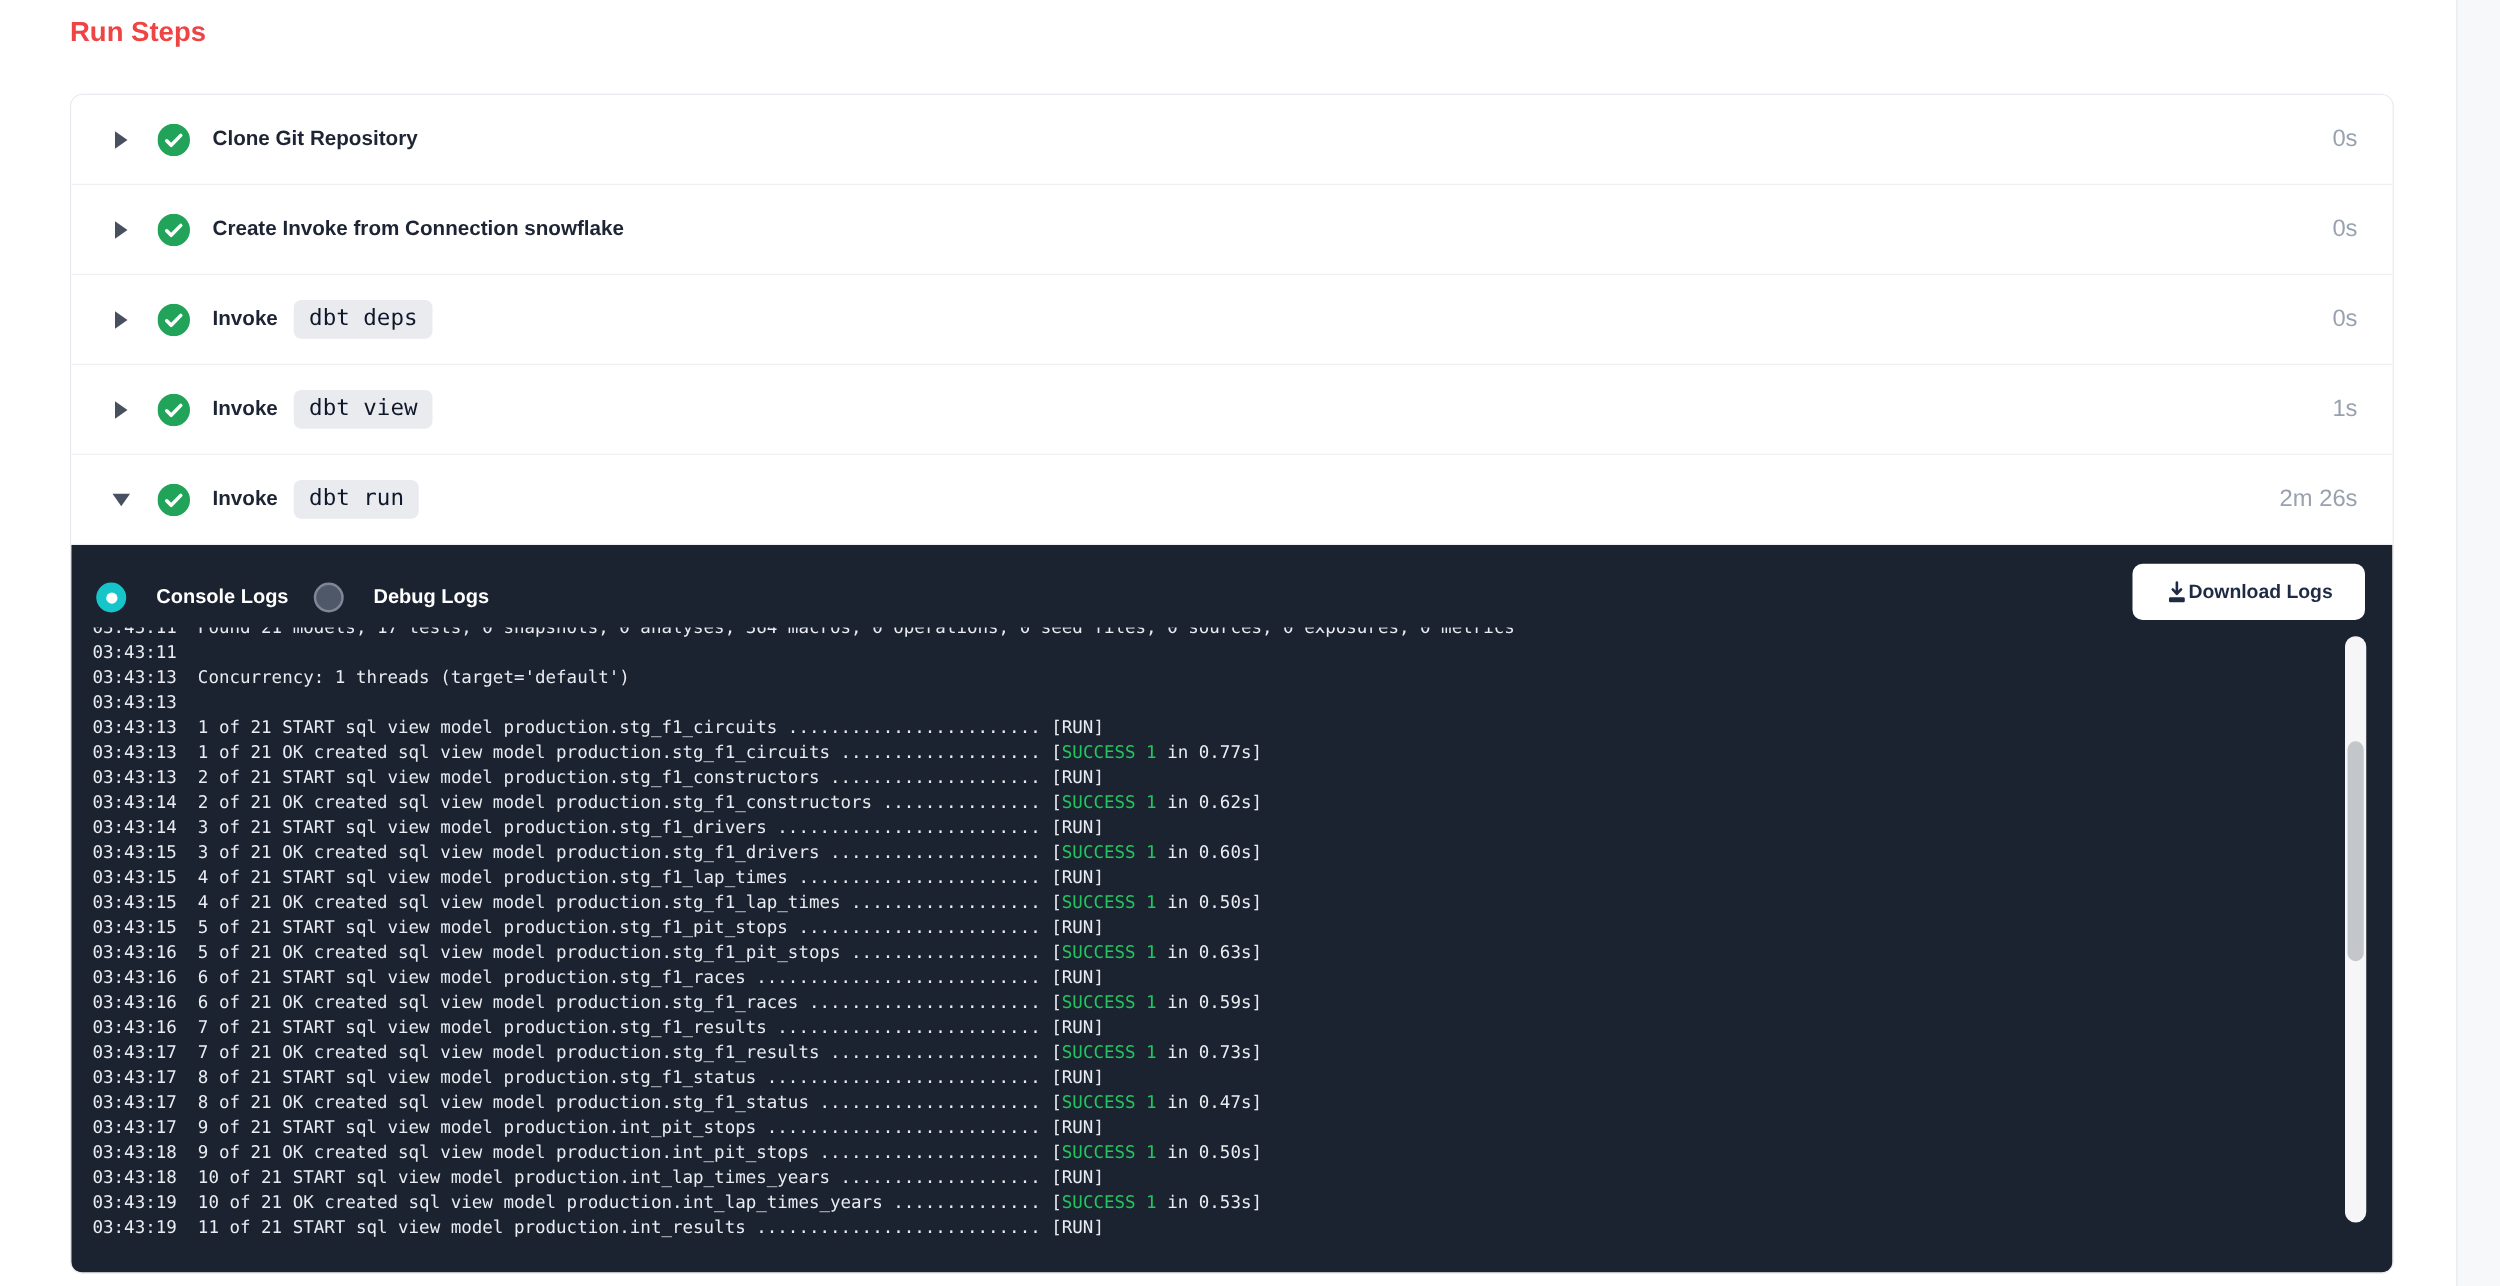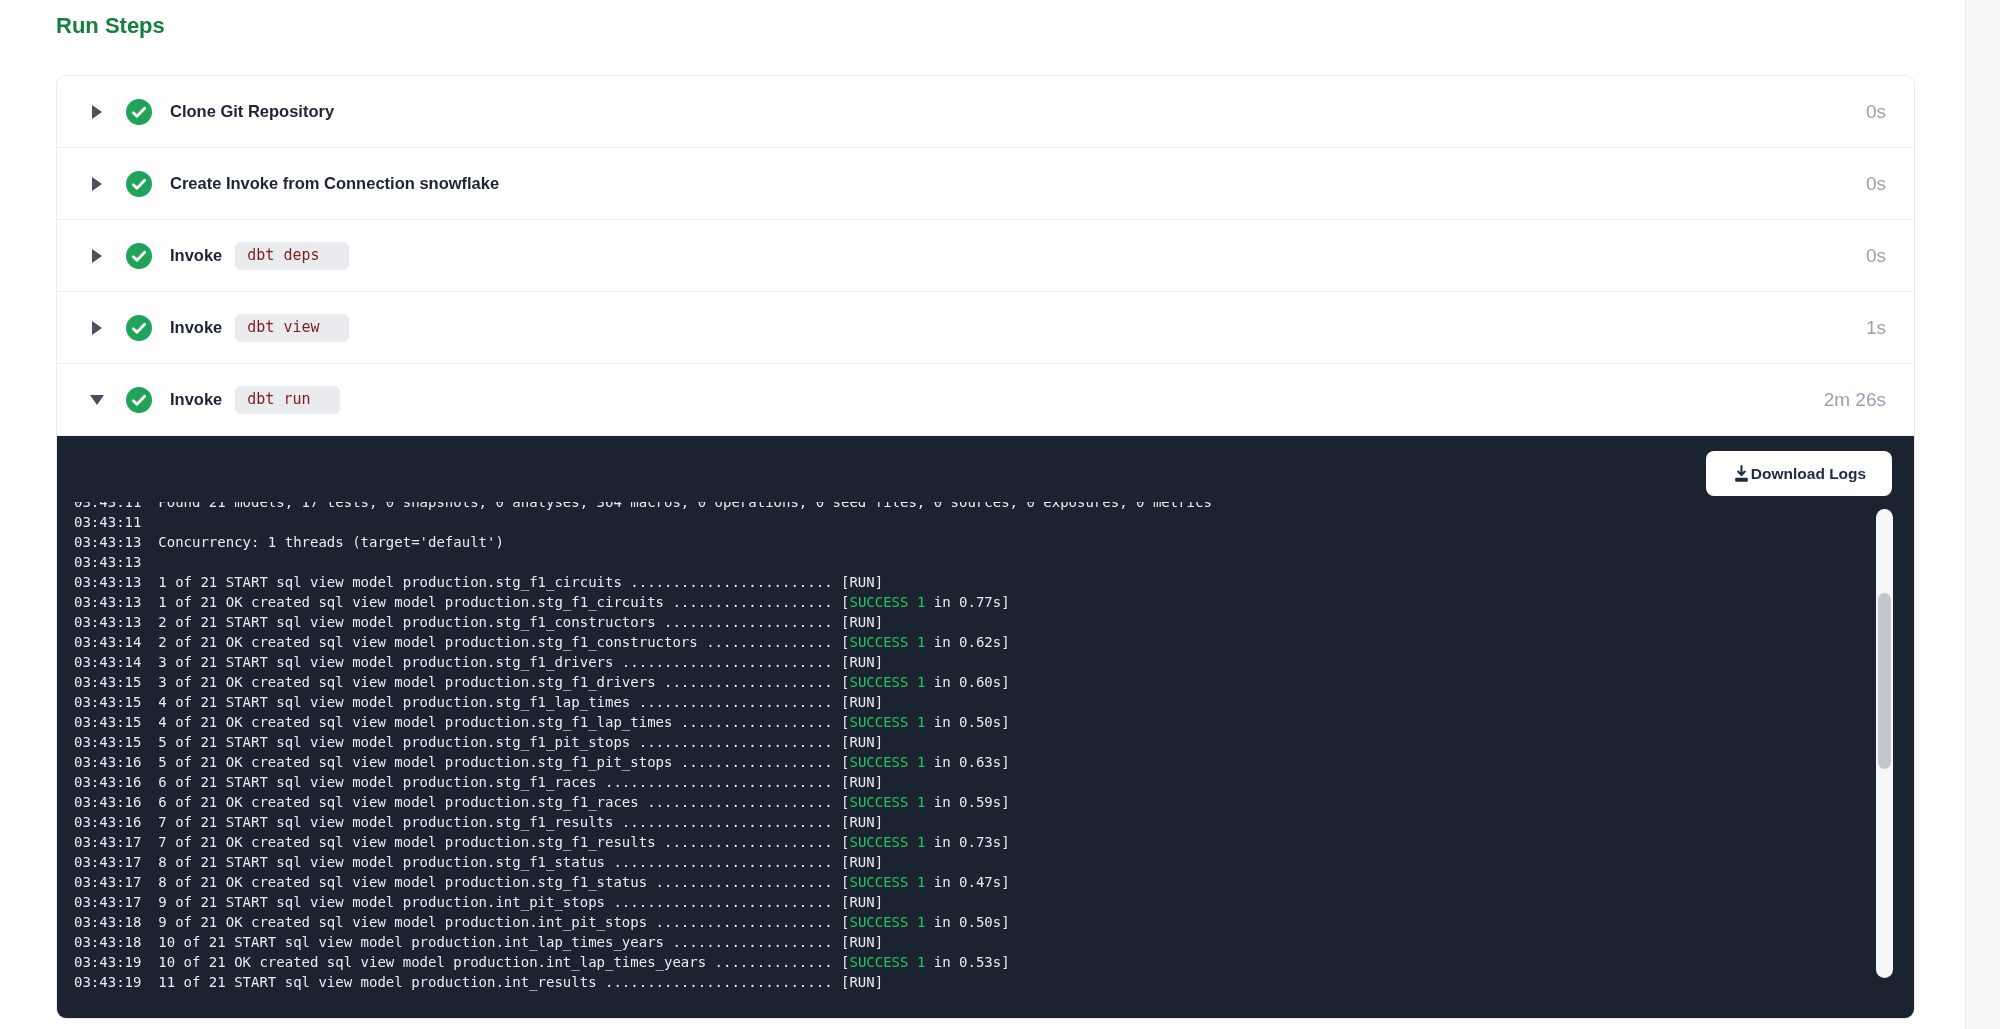--- a/index.html
+++ b/index.html
@@ -9,21 +9,21 @@
     font-family: "Liberation Sans", sans-serif;
     position: relative;
     overflow: hidden;
   }
   .right-strip {
     position: absolute; left: 1965px; top: 0; width: 35px; height: 1029px;
     background: #f7f8fa; border-left: 1px solid #e9eaee;
   }
   .page-title {
     position: absolute; left: 56px; top: 11px;
-    font-size: 22px; line-height: 30px; font-weight: 700; color: #15803d;
+    font-size: 22px; line-height: 30px; font-weight: 700; color: #ef4444;
   }
   .card {
     position: absolute; left: 56px; top: 75px; width: 1859px; height: 944px;
     background: #ffffff; border: 1px solid #e7e9ee; border-radius: 10px;
     overflow: hidden;
     display: flex; flex-direction: column;
   }
   .step-row {
     height: 72px; flex: 0 0 72px;
     display: flex; align-items: center;
@@ -41,23 +41,23 @@
   .caret-down {
     width: 0; height: 0;
     border-left: 7px solid transparent; border-right: 7px solid transparent;
     border-top: 10px solid #48505f;
   }
   .check { width: 26px; height: 26px; margin-right: 18px; flex: 0 0 26px; }
   .step-title { font-size: 16.5px; font-weight: 700; color: #1d2433; }
   .cmd-badge {
     margin-left: 13px;
     background: #e9ebef; border-radius: 6px;
-    padding: 4px 29px 6px 12px;
+    padding: 4px 12px 6px 12px;
     font-family: "DejaVu Sans Mono", monospace;
-    font-size: 15px; color: #7f1d1d;
+    font-size: 18px; color: #0f172a;
   }
   .duration { margin-left: auto; font-size: 19px; color: #99a1ae; }
   .console-panel {
     position: relative; flex: 1 1 auto;
     background: #1b2230;
   }
   .radio-group {
     position: absolute; left: 20px; top: 18px; height: 48px;
     display: flex; align-items: center; gap: 20px;
   }
@@ -165,20 +165,30 @@
     <svg class="check" viewBox="0 0 24 24">
         <circle cx="12" cy="12" r="12" fill="#21a45a"></circle>
         <path d="M6.8 12.6l3.3 3.3 7.1-7.3" stroke="#fff" stroke-width="2.6" fill="none" stroke-linecap="round" stroke-linejoin="round"></path>
       </svg>
     <span class="step-title">Invoke</span>
     <span class="cmd-badge">dbt run</span>
     <span class="duration">2m 26s</span>
   </div>
 
   <div class="console-panel">
+    <div class="radio-group">
+      <span class="radio-item">
+        <span class="radio on"></span>
+        <span class="radio-label">Console Logs</span>
+      </span>
+      <span class="radio-item">
+        <span class="radio off"></span>
+        <span class="radio-label">Debug Logs</span>
+      </span>
+    </div>
 
     <button class="download-btn">
       <svg width="19" height="19" viewBox="0 0 24 24">
         <path d="M12 2.5v10.5M7.8 9.5L12 14l4.2-4.5" stroke="#1d2b44" stroke-width="2.6" fill="none" stroke-linecap="round" stroke-linejoin="round"></path>
         <rect x="4" y="17.5" width="16" height="5" rx="1.4" fill="#1d2b44"></rect>
       </svg>
       <span>Download Logs</span>
     </button>
 
     <div class="log-viewport">

